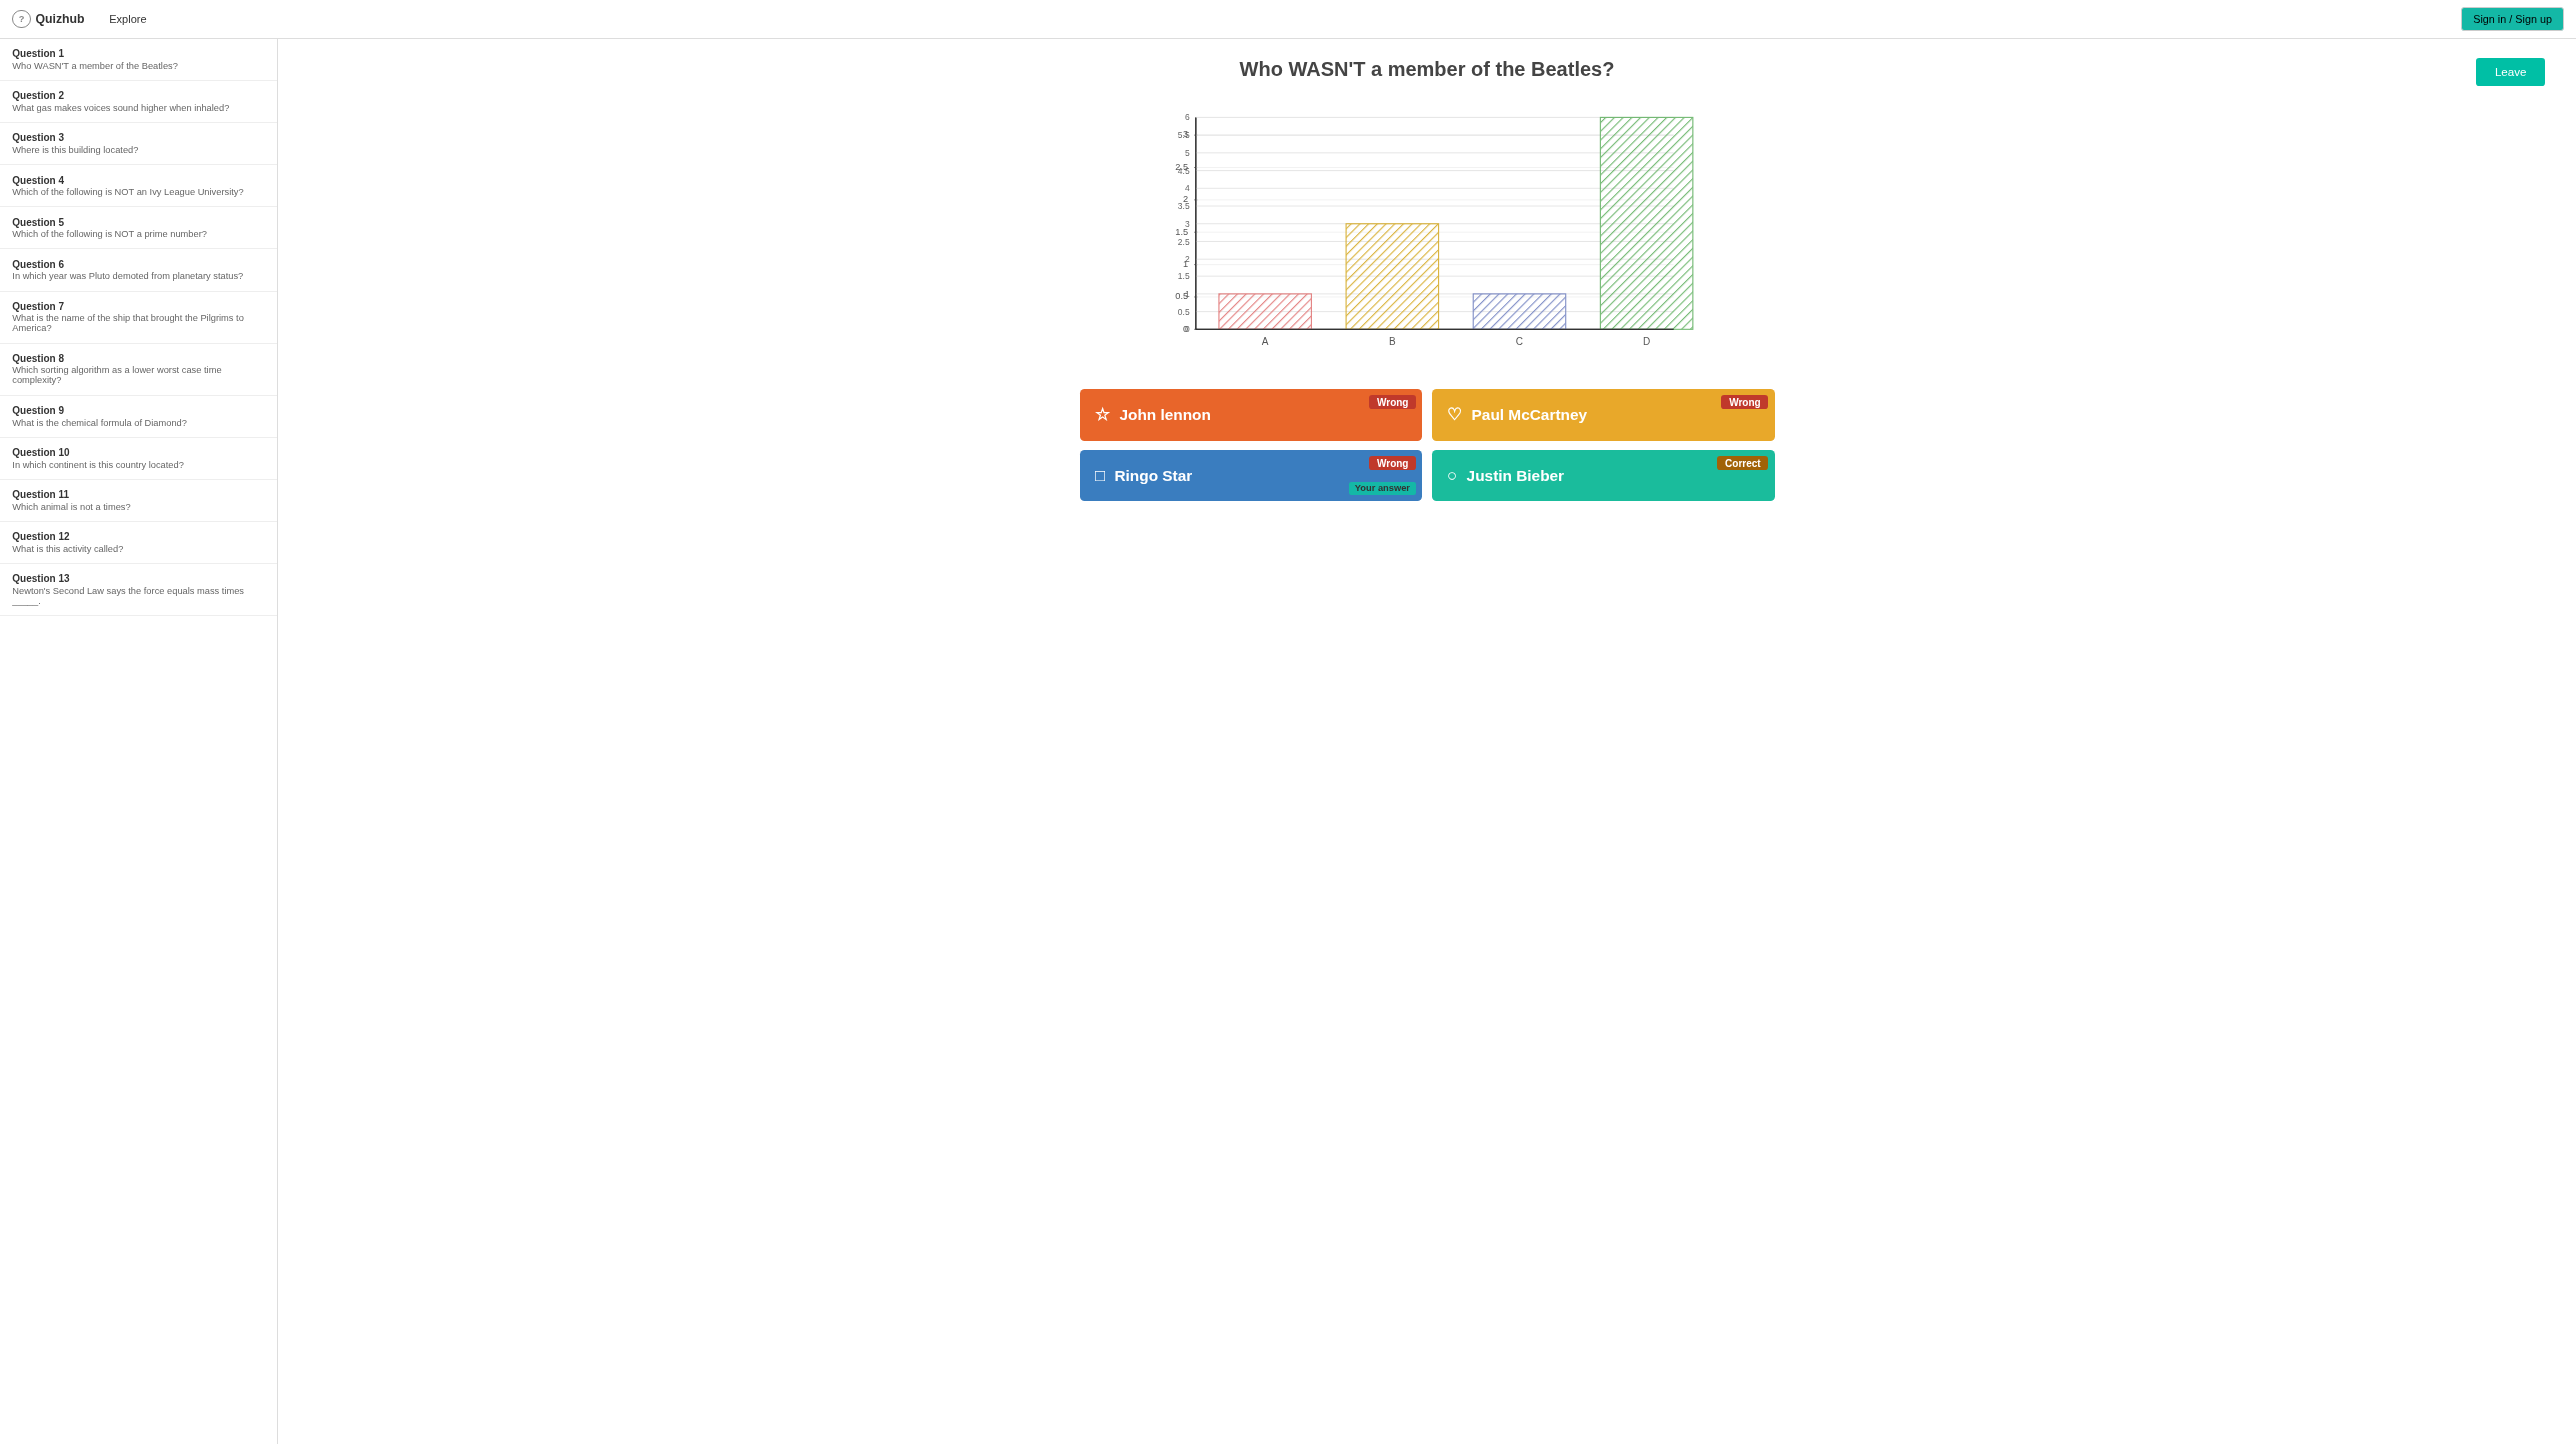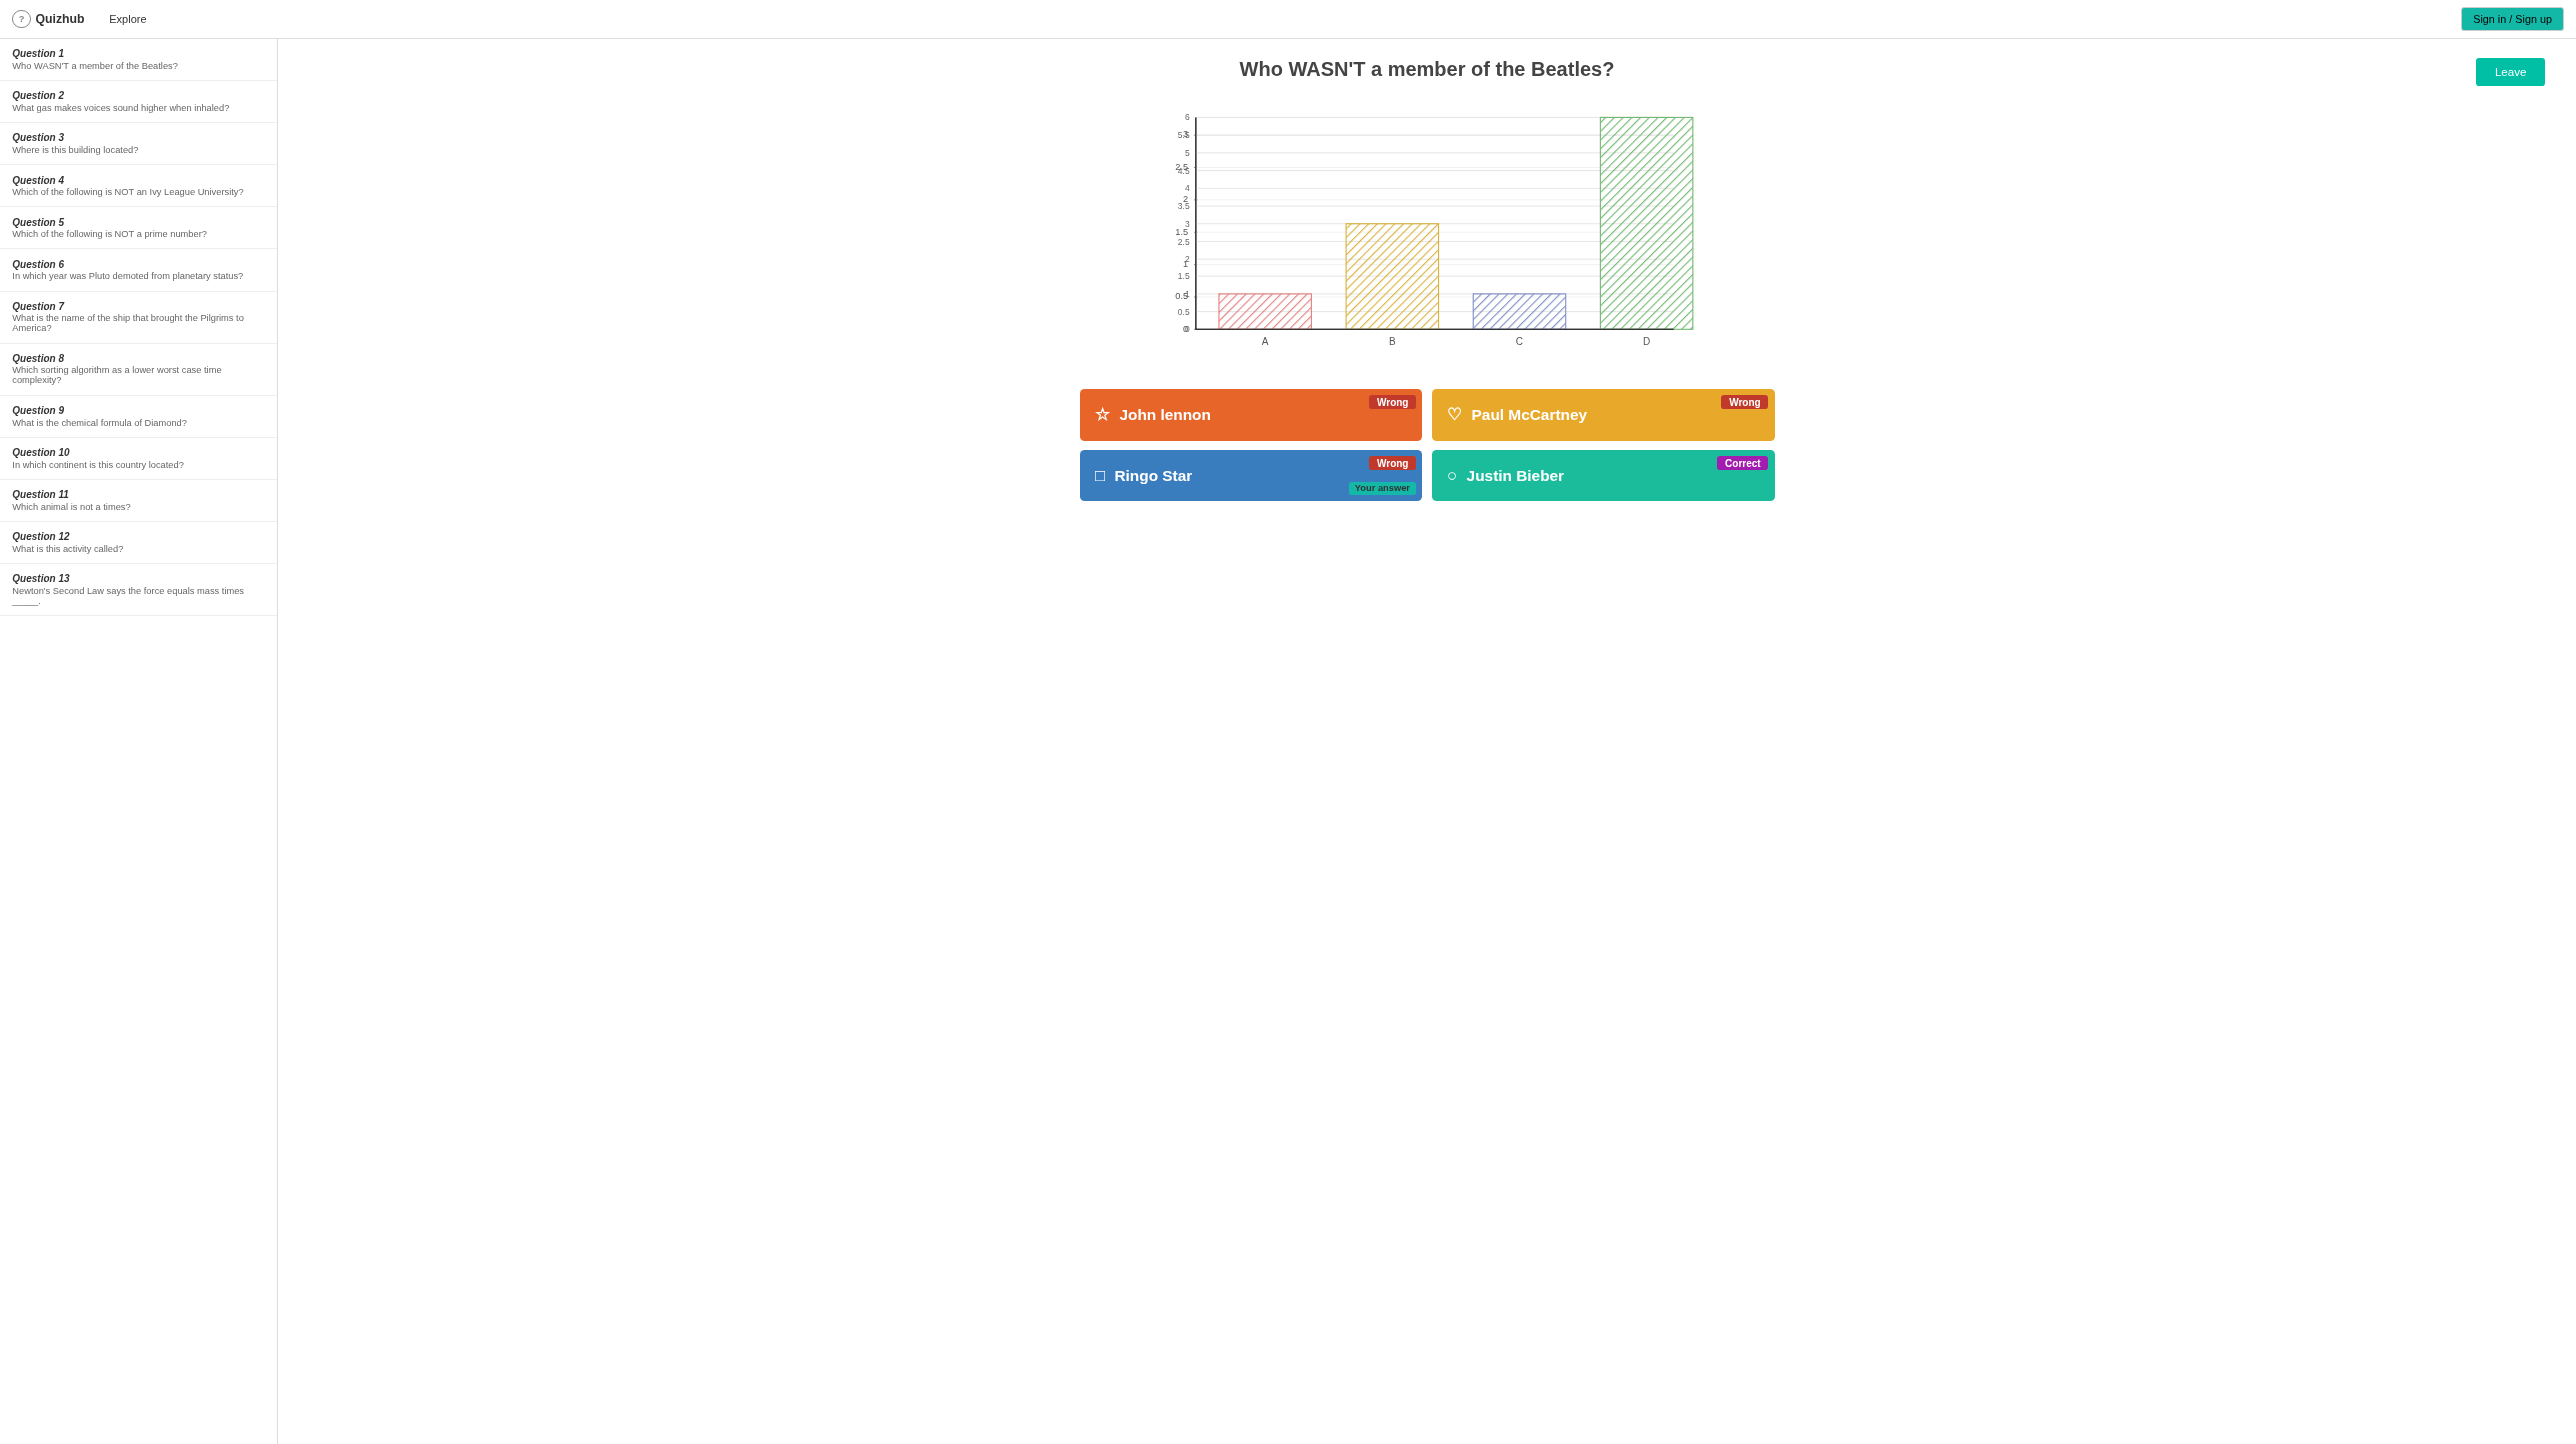--- a/index.html
+++ b/index.html
@@ -61,21 +61,20 @@
     }
     .sidebar-item {
       padding: 9.3px 12.3px;
       border-bottom: 0.8px solid #eee;
       cursor: pointer;
     }
     .sidebar-item-title {
       font-size: 10px;
       font-weight: bold;
       color: #333;
-      font-style: italic;
     }
     .sidebar-item-subtitle {
       font-size: 9.3px;
       color: #666;
       margin-top: 1.5px;
     }
 
     
     .content {
       flex: 1;
@@ -162,21 +161,21 @@
       border-radius: 3.1px;
       font-size: 10px;
       font-weight: bold;
     }
     .badge-wrong {
       background: #c0392b;
       color: #fff;
       margin-left: 16px;
     }
     .badge-correct {
-      background: #a21caf;
+      background: #a16207;
       color: #fff;
     }
     .your-answer-tag {
       position: absolute;
       bottom: 6.2px;
       right: 6.2px;
       background: #14b8a6;
       color: #333;
       font-size: 9.3px;
       padding: 1.5px 6.2px;

